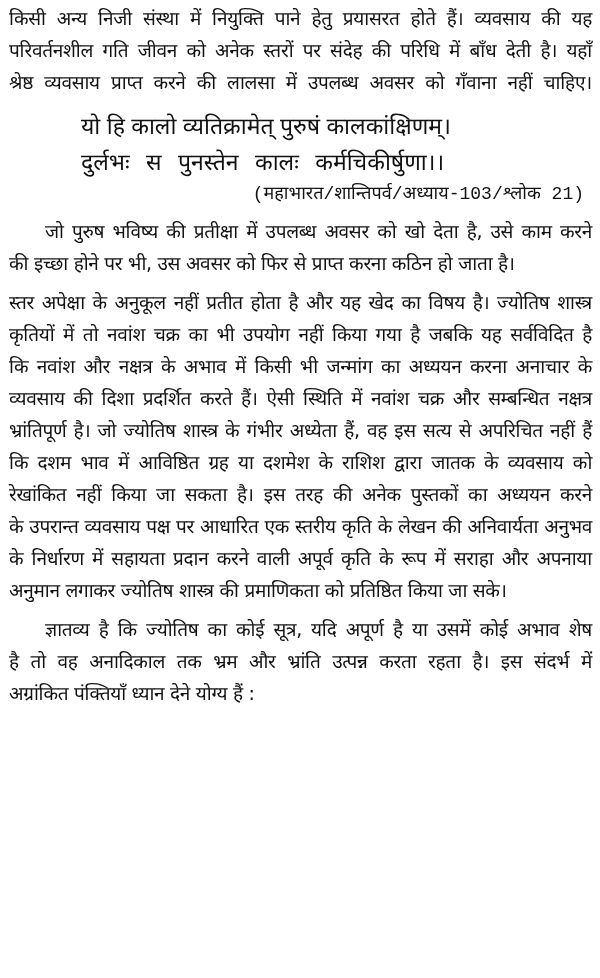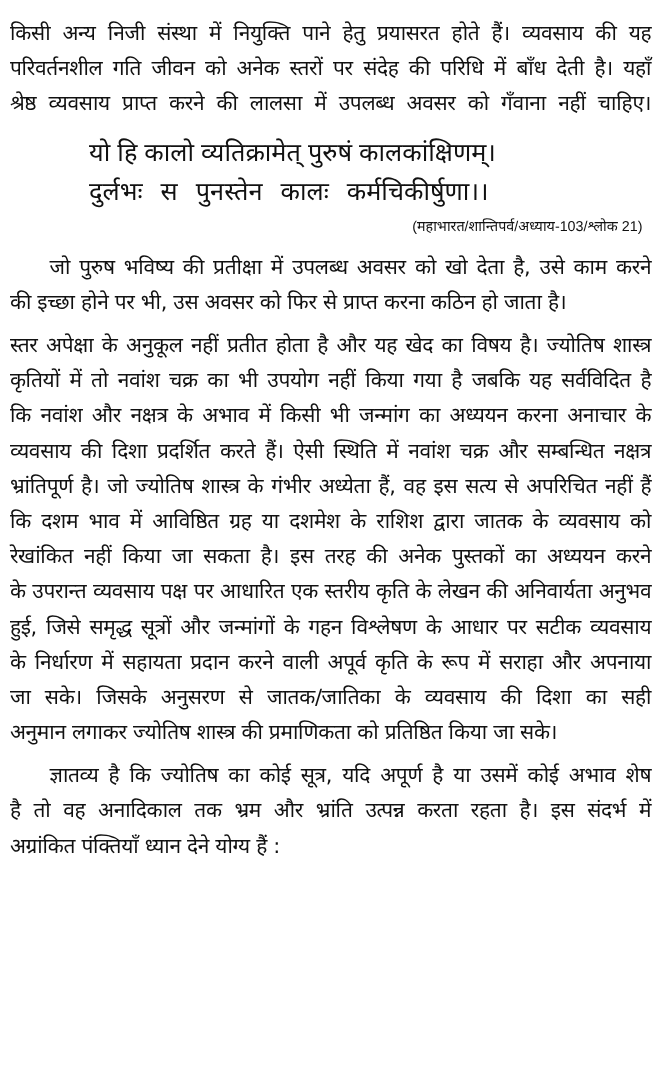--- a/index.html
+++ b/index.html
@@ -1,36 +1,36 @@
 <!DOCTYPE html>
 <html><head>
 <meta charset="utf-8">
 <style>
   html, body { margin: 0; padding: 0; background: #ffffff; }
   body {
     width: 600px; height: 978px; overflow: hidden;
     font-family: "DejaVu Sans", sans-serif;
     color: #111111;
   }
-  .page { position: relative; width: 600px; height: 978px; box-sizing: border-box; padding: 14px 8px 0 9px; }
+  .page { position: relative; width: 600px; height: 978px; box-sizing: border-box; padding: 2px 8px 0 9px; }
   .line {
     font-size: 19px; line-height: 32px; height: 32px;
     white-space: nowrap; text-align: justify; text-align-last: justify;
     letter-spacing: -0.3px;
   }
   .line.last { text-align-last: left; }
   .indent { padding-left: 36px; }
   .gap { height: 7px; }
   .shloka {
     font-family: Liberation Sans, sans-serif; font-size: 23px; line-height: 36px; height: 36px;
     white-space: nowrap; padding-left: 72px;
   }
   .shloka.second { word-spacing: 10px; }
   .citation {
-    font-family: Liberation Sans, sans-serif; font-size: 13px; line-height: 28px;
+    font-family: Liberation Mono, monospace; font-size: 18px; line-height: 28px;
     text-align: right; padding-right: 8px; white-space: nowrap;
   }
 </style>
 </head>
 <body>
 
 <div class="page">
 
   <div>
     <div class="line">किसी अन्य निजी संस्था में नियुक्ति पाने हेतु प्रयासरत होते हैं। व्यवसाय की यह</div>
@@ -57,23 +57,21 @@
 
   <div>
     <div class="line">स्तर अपेक्षा के अनुकूल नहीं प्रतीत होता है और यह खेद का विषय है। ज्योतिष शास्त्र</div>
     <div class="line">कृतियों में तो नवांश चक्र का भी उपयोग नहीं किया गया है जबकि यह सर्वविदित है</div>
     <div class="line">कि नवांश और नक्षत्र के अभाव में किसी भी जन्मांग का अध्ययन करना अनाचार के</div>
     <div class="line">व्यवसाय की दिशा प्रदर्शित करते हैं। ऐसी स्थिति में नवांश चक्र और सम्बन्धित नक्षत्र</div>
     <div class="line">भ्रांतिपूर्ण है। जो ज्योतिष शास्त्र के गंभीर अध्येता हैं, वह इस सत्य से अपरिचित नहीं हैं</div>
     <div class="line">कि दशम भाव में आविष्ठित ग्रह या दशमेश के राशिश द्वारा जातक के व्यवसाय को</div>
     <div class="line">रेखांकित नहीं किया जा सकता है। इस तरह की अनेक पुस्तकों का अध्ययन करने</div>
     <div class="line">के उपरान्त व्यवसाय पक्ष पर आधारित एक स्तरीय कृति के लेखन की अनिवार्यता अनुभव</div>
-    <div class="line">हुई, जिसे समृद्ध सूत्रों और जन्मांगों के गहन विश्लेषण के आधार पर सटीक व्यवसाय</div>
     <div class="line">के निर्धारण में सहायता प्रदान करने वाली अपूर्व कृति के रूप में सराहा और अपनाया</div>
-    <div class="line">जा सके। जिसके अनुसरण से जातक/जातिका के व्यवसाय की दिशा का सही</div>
     <div class="line last">अनुमान लगाकर ज्योतिष शास्त्र की प्रमाणिकता को प्रतिष्ठित किया जा सके।</div>
   </div>
 
   <div class="gap"></div>
 
   <div>
     <div class="line indent">ज्ञातव्य है कि ज्योतिष का कोई सूत्र, यदि अपूर्ण है या उसमें कोई अभाव शेष</div>
     <div class="line">है तो वह अनादिकाल तक भ्रम और भ्रांति उत्पन्न करता रहता है। इस संदर्भ में</div>
     <div class="line last">अग्रांकित पंक्तियाँ ध्यान देने योग्य हैं :</div>
   </div>

